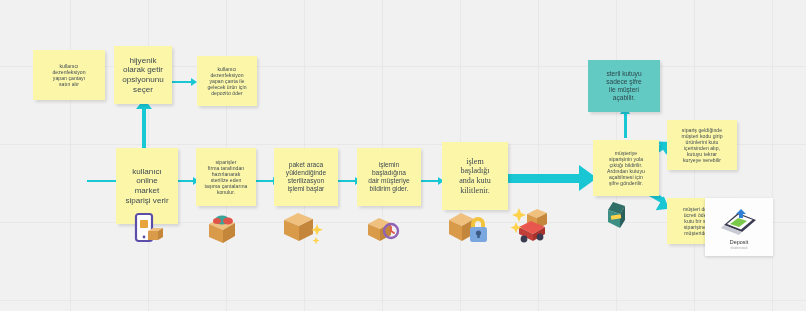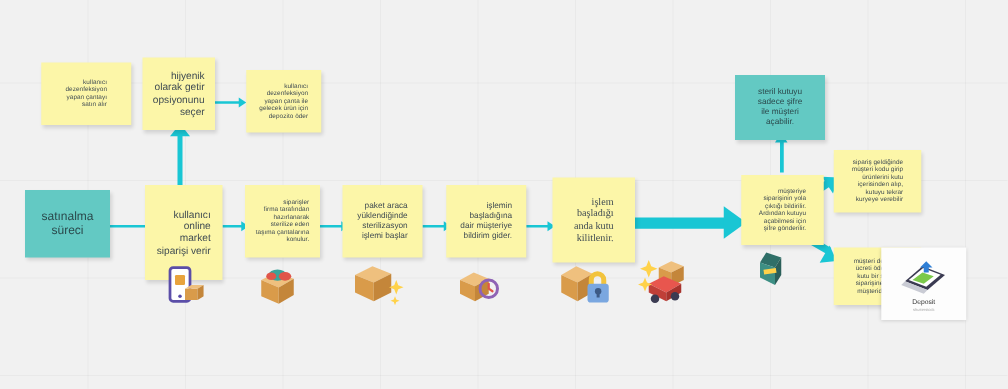--- a/index.html
+++ b/index.html
@@ -22,21 +22,21 @@
     position:absolute;
     box-sizing:border-box;
     display:flex;align-items:center;justify-content:center;
     text-align:center;
     color:#3f4b52;
     line-height:1.18;
     padding:4px 5px;
     box-shadow:1.5px 2px 3px rgba(0,0,0,0.13);
     white-space:pre-line;
   }
-  .sticky{background:#fcf6a8;text-align:right;}
+  .sticky{background:#fcf6a8;}
   .teal{background:#63c9c3;color:#2b4a4d;}
   .n-xs{font-size:5.1px;letter-spacing:.05px;}
   .n-sm{font-size:6.6px;}
   .n-md{font-size:8.1px;}
   .n-lg{font-size:9.6px;}
   .arrow{position:absolute;background:#19c6d4;}
   .ah{position:absolute;width:0;height:0;}
   .icon{position:absolute;}
   .imgcard{
     position:absolute;background:#fdfdfd;
@@ -79,22 +79,20 @@
 
   <div class="arrow" style="left:624px;top:113px;width:2.6px;height:25px;"></div>
   <div class="ah" style="left:620px;top:106px;border-bottom:8px solid #19c6d4;border-left:5.5px solid transparent;border-right:5.5px solid transparent;"></div>
 
   <div class="arrow" style="left:641px;top:158px;width:26px;height:6px;transform:rotate(-34deg);transform-origin:left center;"></div>
   <div class="ah" style="left:661px;top:137px;border-left:11px solid #19c6d4;border-top:8px solid transparent;border-bottom:8px solid transparent;transform:rotate(-34deg);"></div>
 
   <div class="arrow" style="left:641px;top:185px;width:26px;height:6px;transform:rotate(30deg);transform-origin:left center;"></div>
   <div class="ah" style="left:659px;top:198px;border-left:11px solid #19c6d4;border-top:8px solid transparent;border-bottom:8px solid transparent;transform:rotate(30deg);"></div>
 
-  <div class="node teal n-lg" style="left:20px;top:152px;width:68px;height:54px;">satınalma
-süreci</div>
 
   <div class="node sticky n-xs" style="left:33px;top:50px;width:72px;height:50px;">kullanıcı
 dezenfeksiyon
 yapan çantayı
 satın alır</div>
 
   <div class="node sticky n-md" style="left:114px;top:46px;width:58px;height:58px;">hijyenik
 olarak getir
 opsiyonunu
 seçer</div>

